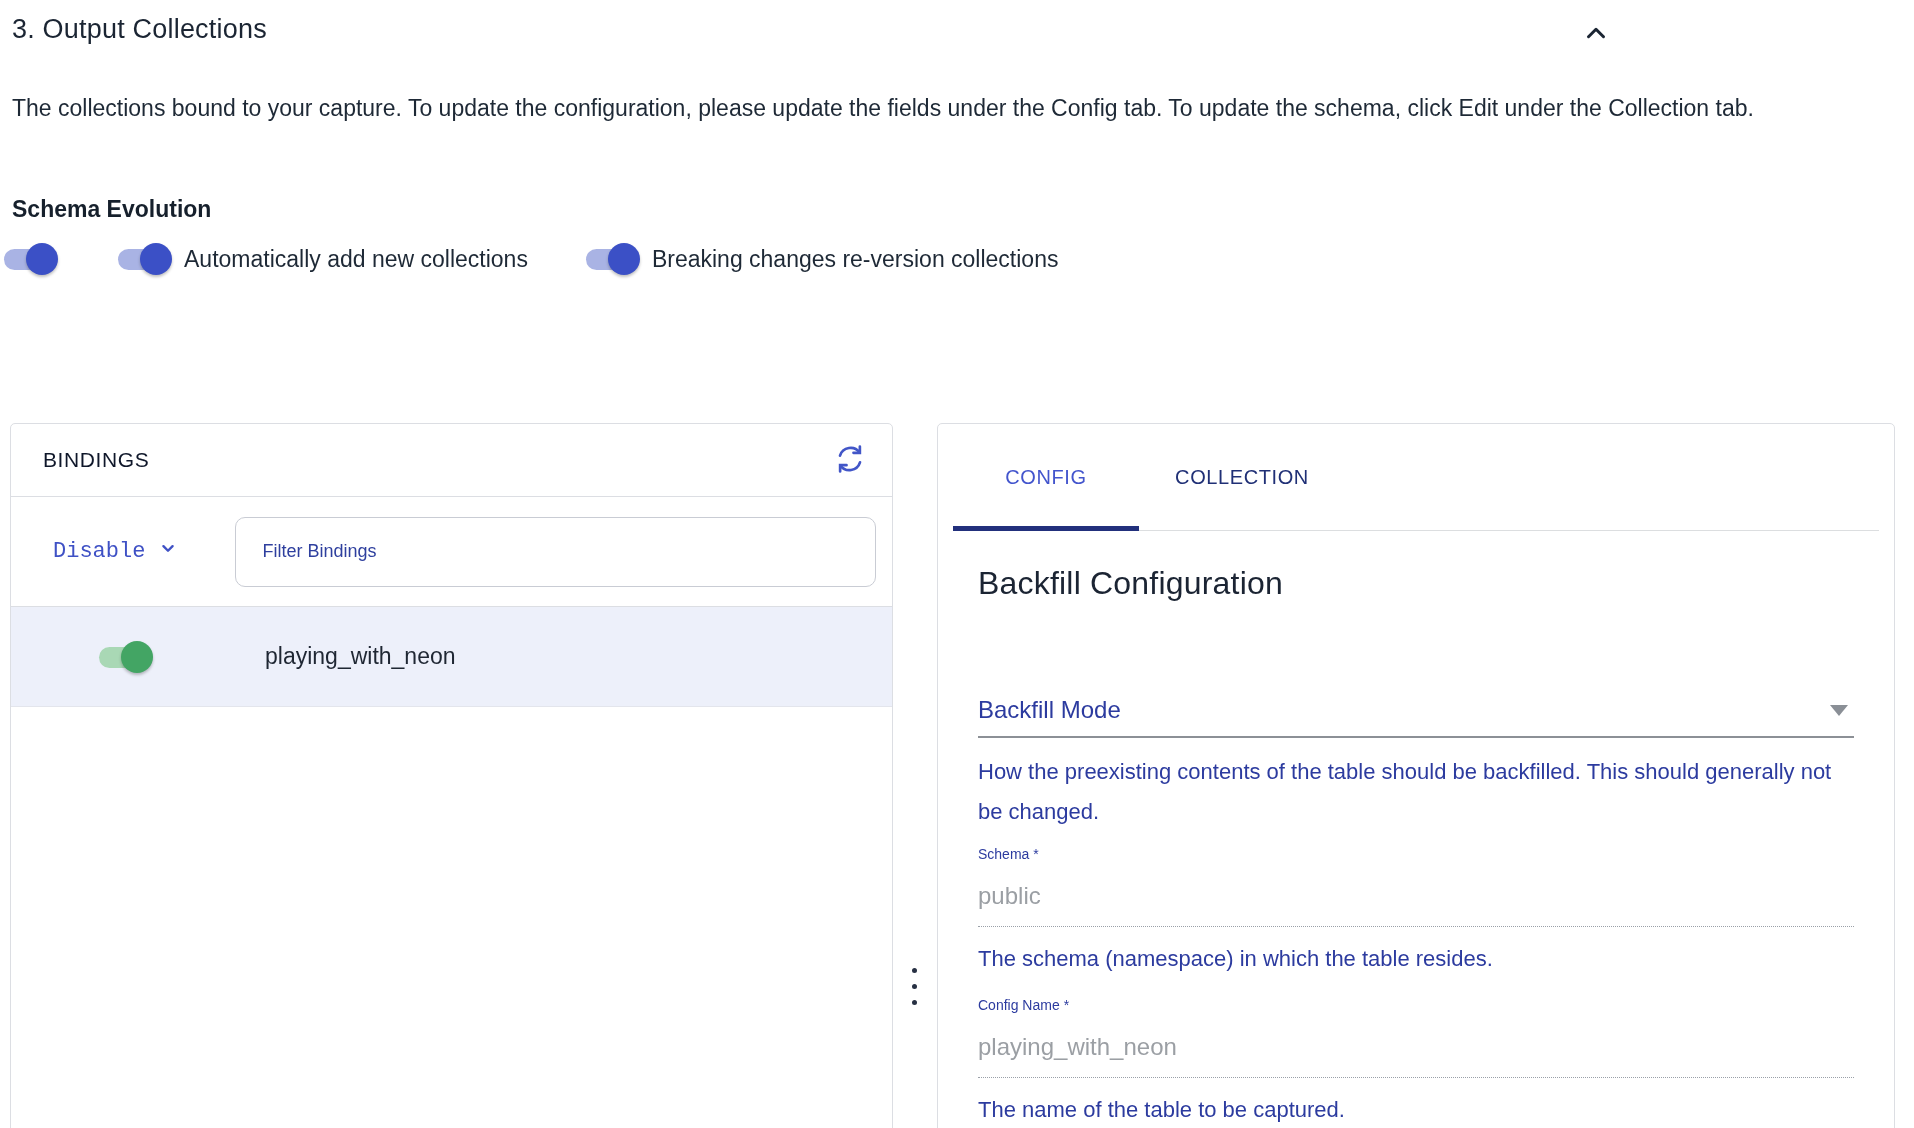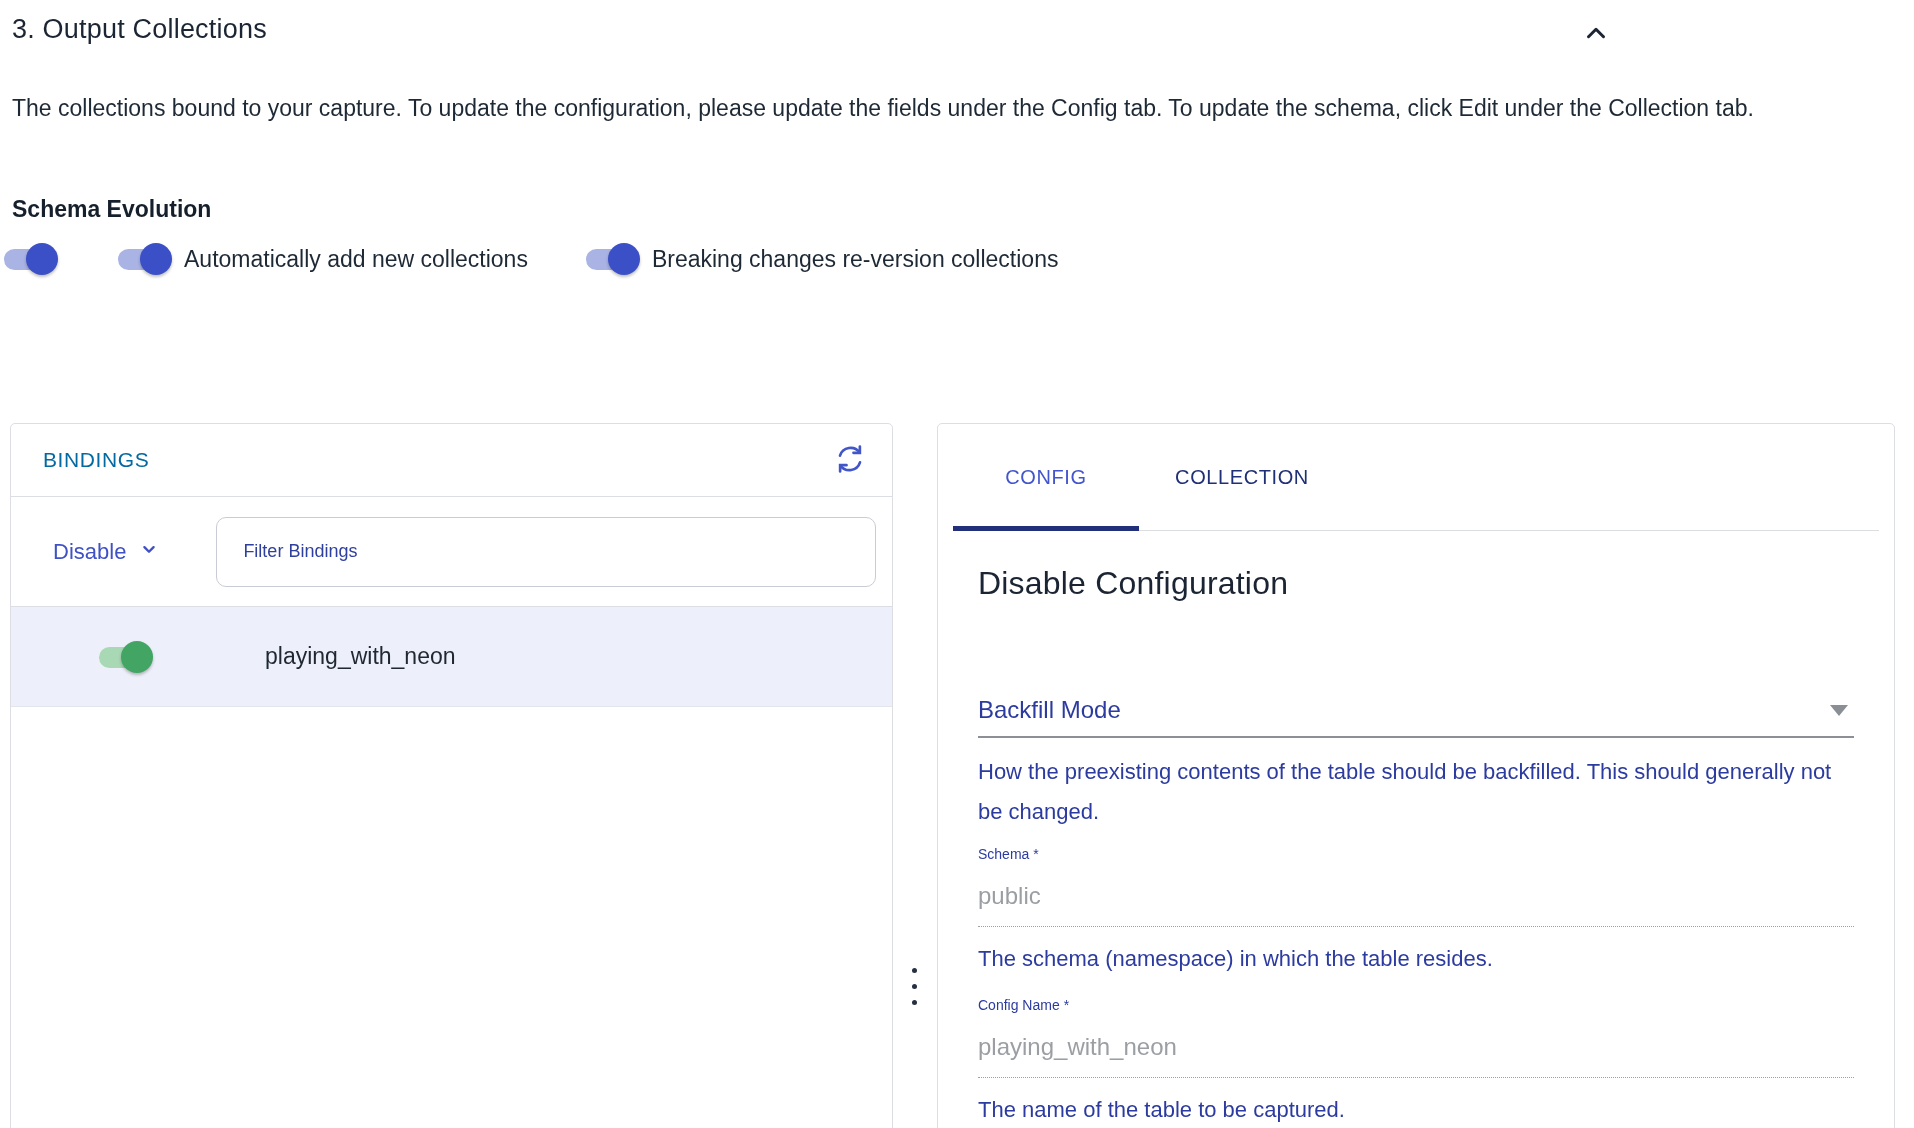--- a/index.html
+++ b/index.html
@@ -40,29 +40,29 @@
   .config-panel   { left:937px; width:958px; }
 
   .drag-handle { position:absolute; left:906px; top:956px; width:16px; height:60px;
                  display:flex; flex-direction:column; align-items:center; justify-content:center;
                  row-gap:11px; cursor:col-resize; }
   .drag-handle i { width:5px; height:5px; border-radius:50%; background:#273043; }
 
   
   .bindings-header { height:73px; display:flex; align-items:center; justify-content:space-between;
                      padding:0 22px 0 32px; border-bottom:1px solid #dcdee3; }
-  .bindings-title { font-size:21px; font-weight:500; letter-spacing:.6px; color:#0369a1;text-align:right; }
+  .bindings-title { font-size:21px; font-weight:500; letter-spacing:.6px; color:#0f172a;text-align:right; }
   .refresh-btn { width:40px; height:40px; background:none; border:none; cursor:pointer;
                  display:flex; align-items:center; justify-content:center; }
 
   .bindings-controls { height:110px; display:flex; align-items:center;
                        padding:0 16px 0 42px; border-bottom:1px solid #dcdee3; }
   .disable-btn { display:flex; align-items:center; gap:12px; background:none; border:none;
                  cursor:pointer; font-size:22px; font-weight:500; color:#3f51c5;
-                 font-family:Liberation Sans, sans-serif;justify-content:flex-end; }
+                 font-family:Liberation Mono, monospace;justify-content:flex-end; }
   .filter-input { flex:1; margin-left:56px; height:70px; border:1.5px solid #c9ccd4;
                   border-radius:10px; font-size:18px; color:#2e3f9e; padding:0 26px;
                   font-family:"Liberation Sans", sans-serif; outline:none; }
   .filter-input::placeholder { color:#2e3f9e; opacity:1; }
 
   .binding-row { height:100px; display:flex; align-items:center; background:#edf0fa;
                  border-bottom:1px solid #e3e5ec; padding-left:86px; cursor:pointer; }
   .binding-name { margin-left:110px; font-size:23px; color:#1f2733; }
 
   
@@ -180,21 +180,21 @@
     </div>
 
   <div class="panel config-panel">
     <div class="tabbar">
       <button class="tab tab--config">CONFIG</button>
       <button class="tab tab--collection">COLLECTION</button>
       <span class="tab-indicator"></span>
     </div>
 
     <div class="config-content">
-      <h3 class="resource-heading">Disable Configuration</h3>
+      <h3 class="resource-heading">Backfill Configuration</h3>
 
       <div class="backfill-row">
         <span class="backfill-label">Backfill Mode</span>
         <span class="select-arrow"></span>
       </div>
       <p class="field-desc backfill-desc">How the preexisting contents of the table should be backfilled. This should generally not be changed.</p>
 
       <div class="field-label"><span>Schema</span><span class="req">*</span></div>
       <div class="field-value">public</div>
       <p class="field-desc field-help">The schema (namespace) in which the table resides.</p>

